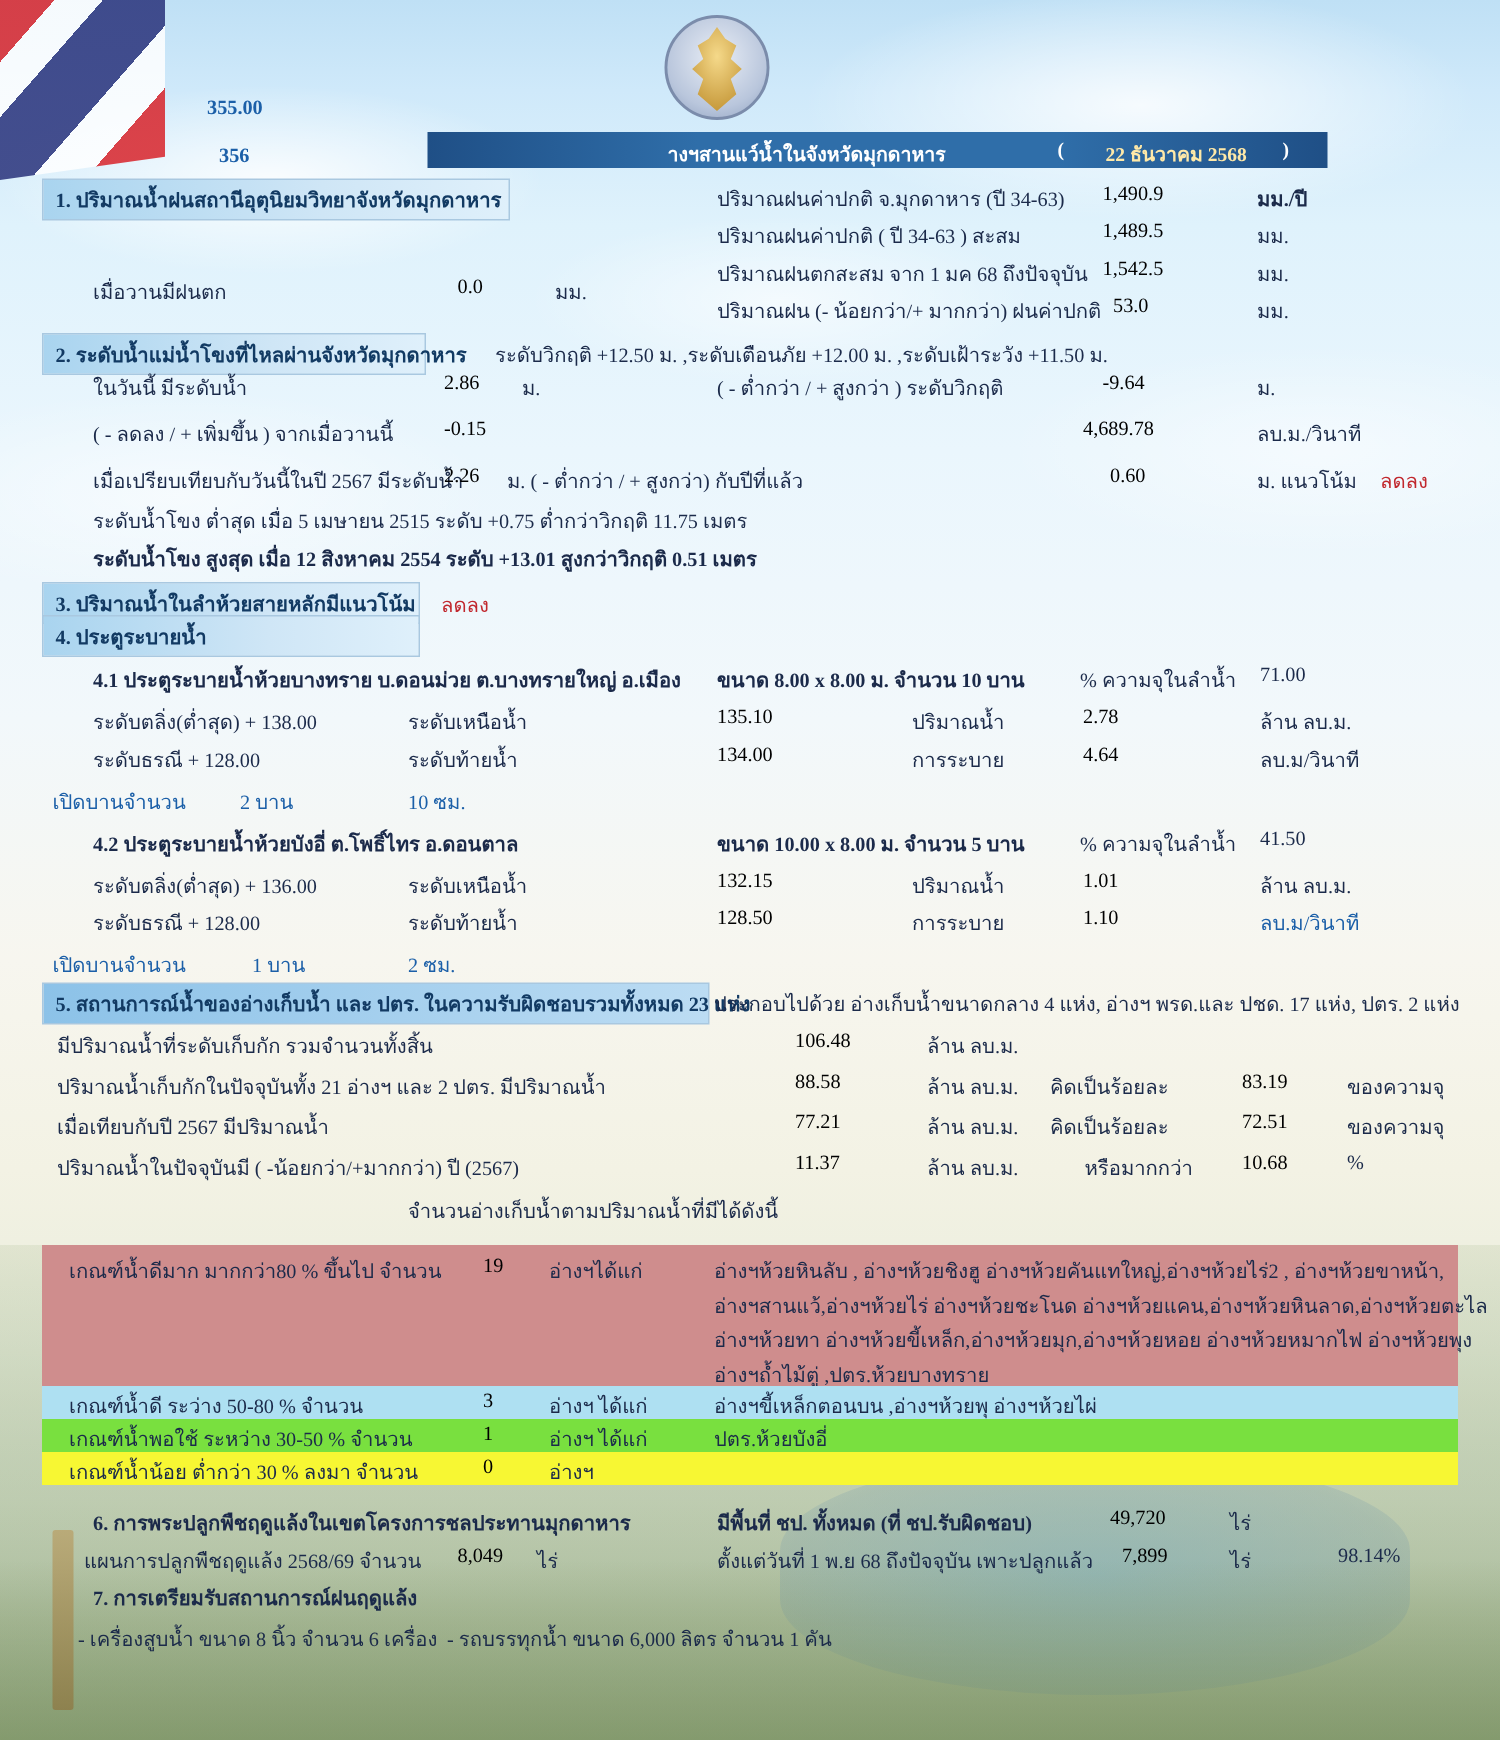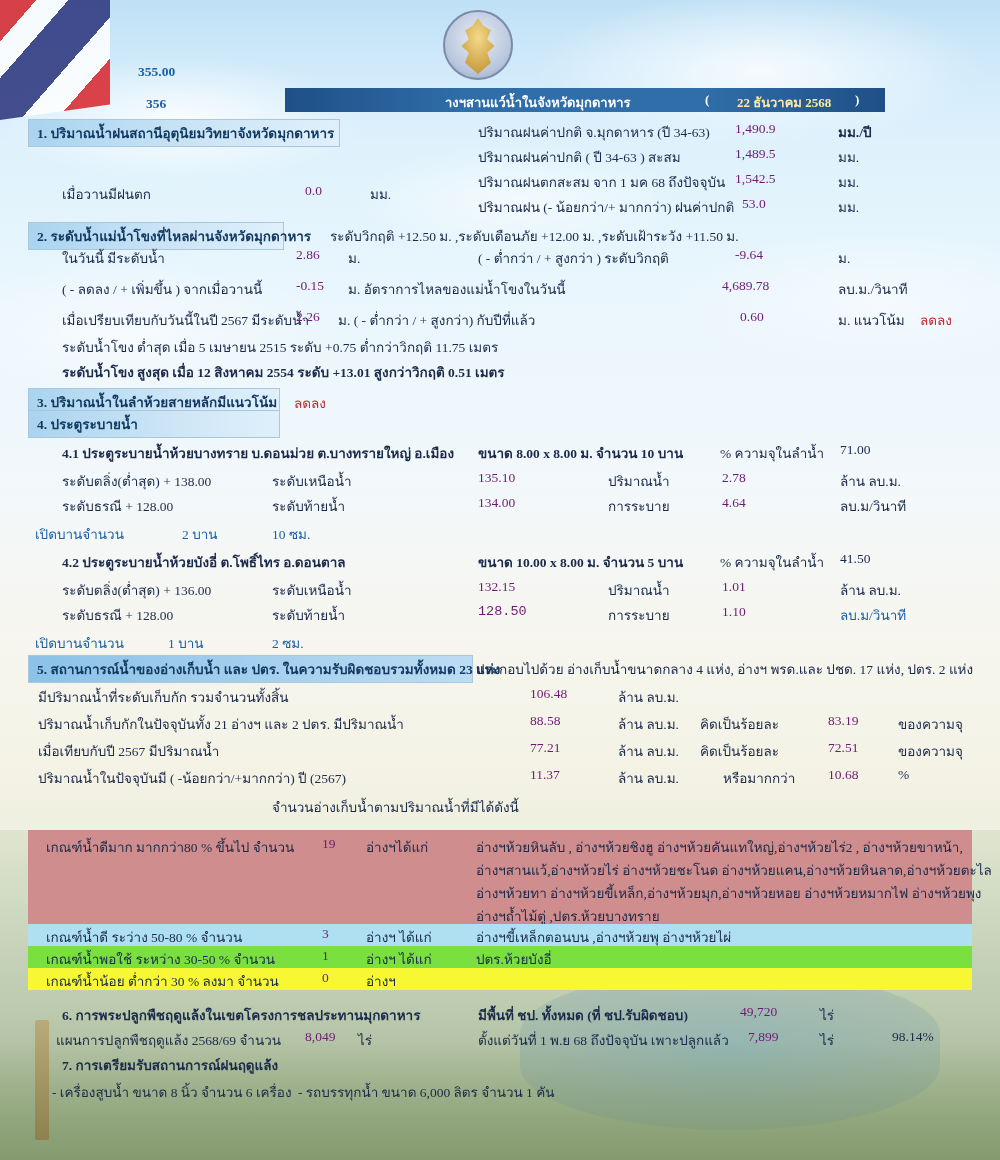--- a/index.html
+++ b/index.html
@@ -50,21 +50,21 @@
   
   .hdr{position:absolute;left:285px;top:88px;width:600px;height:24px;
      background:linear-gradient(to right,#1f4f86,#2f6ea9 30%,#2f6ea9 70%,#1f4f86);
      color:#fff;font-weight:bold;font-size:13px;}
   .hdr .t{position:absolute;left:160px;top:4px;}
 
   
   .t{position:absolute;white-space:nowrap;}
   .b{font-weight:bold;}
   .blue{color:#1b5fa8;}
-  .val{color:#701a75;}
+  .val{color:#000000;}
   .red{color:#c1272d;}
 
   .banner{position:absolute;background:linear-gradient(to right,#a9d4ef,#cfe6f6 60%,#dff0fb);
      color:#123a63;font-weight:bold;padding:2px 8px;white-space:nowrap;
      border:1px solid #a9c8e0;box-sizing:border-box;}
   .banner.solid{background:linear-gradient(to right,#8cc2e8,#bcdcf3);}
 
   
   .qrow{position:absolute;left:28px;width:944px;box-sizing:border-box;}
   .q1{top:830px;height:112px;background:#cf8d8d;}
@@ -126,21 +126,20 @@
 
   <div class="t" style="left:62px;top:247px;">ในวันนี้ มีระดับน้ำ</div>
   <div class="t val" style="left:296px;top:247px;">2.86</div>
   <div class="t" style="left:348px;top:247px;">ม.</div>
   <div class="t" style="left:478px;top:247px;">( - ต่ำกว่า / + สูงกว่า ) ระดับวิกฤติ</div>
   <div class="t val" style="left:735px;top:247px;">-9.64</div>
   <div class="t" style="left:838px;top:247px;">ม.</div>
 
   <div class="t" style="left:62px;top:278px;">( - ลดลง / + เพิ่มขึ้น ) จากเมื่อวานนี้</div>
   <div class="t val" style="left:296px;top:278px;">-0.15</div>
-  <div class="t" style="left:348px;top:278px;">ม.  อัตราการไหลของแม่น้ำโขงในวันนี้</div>
   <div class="t val" style="left:722px;top:278px;">4,689.78</div>
   <div class="t" style="left:838px;top:278px;">ลบ.ม./วินาที</div>
 
   <div class="t" style="left:62px;top:309px;">เมื่อเปรียบเทียบกับวันนี้ในปี 2567   มีระดับน้ำ</div>
   <div class="t val" style="left:296px;top:309px;">2.26</div>
   <div class="t" style="left:338px;top:309px;">ม. ( - ต่ำกว่า / + สูงกว่า) กับปีที่แล้ว</div>
   <div class="t val" style="left:740px;top:309px;">0.60</div>
   <div class="t" style="left:838px;top:309px;">ม. แนวโน้ม</div>
   <div class="t red" style="left:920px;top:309px;">ลดลง</div>
 
@@ -164,38 +163,38 @@
   <div class="t" style="left:840px;top:470px;">ล้าน ลบ.ม.</div>
 
   <div class="t" style="left:62px;top:495px;">ระดับธรณี         + 128.00</div>
   <div class="t" style="left:272px;top:495px;">ระดับท้ายน้ำ</div>
   <div class="t val" style="left:478px;top:495px;">134.00</div>
   <div class="t" style="left:608px;top:495px;">การระบาย</div>
   <div class="t val" style="left:722px;top:495px;">4.64</div>
   <div class="t" style="left:840px;top:495px;">ลบ.ม/วินาที</div>
 
   <div class="t blue" style="left:35px;top:523px;">เปิดบานจำนวน</div>
-  <div class="t blue" style="left:182px;top:523px;">2  บาน</div>
+  <div class="t blue" style="left:160px;top:523px;">2  บาน</div>
   <div class="t blue" style="left:272px;top:523px;">10 ซม.</div>
 
   <div class="t b" style="left:62px;top:551px;">4.2 ประตูระบายน้ำห้วยบังอี่    ต.โพธิ์ไทร  อ.ดอนตาล</div>
   <div class="t b" style="left:478px;top:551px;">ขนาด 10.00 x 8.00 ม. จำนวน 5 บาน</div>
   <div class="t" style="left:720px;top:551px;">% ความจุในลำน้ำ</div>
   <div class="t" style="left:840px;top:551px;">41.50</div>
 
   <div class="t" style="left:62px;top:579px;">ระดับตลิ่ง(ต่ำสุด)     + 136.00</div>
   <div class="t" style="left:272px;top:579px;">ระดับเหนือน้ำ</div>
   <div class="t val" style="left:478px;top:579px;">132.15</div>
   <div class="t" style="left:608px;top:579px;">ปริมาณน้ำ</div>
   <div class="t val" style="left:722px;top:579px;">1.01</div>
   <div class="t" style="left:840px;top:579px;">ล้าน ลบ.ม.</div>
 
   <div class="t" style="left:62px;top:604px;">ระดับธรณี         + 128.00</div>
   <div class="t" style="left:272px;top:604px;">ระดับท้ายน้ำ</div>
-  <div class="t val" style="left:478px;top:604px;font-family:Liberation Mono, monospace;">128.50</div>
+  <div class="t val" style="left:478px;top:604px;">128.50</div>
   <div class="t" style="left:608px;top:604px;">การระบาย</div>
   <div class="t val" style="left:722px;top:604px;">1.10</div>
   <div class="t blue" style="left:840px;top:604px;">ลบ.ม/วินาที</div>
 
   <div class="t blue" style="left:35px;top:632px;">เปิดบานจำนวน</div>
   <div class="t blue" style="left:168px;top:632px;">1 บาน</div>
   <div class="t blue" style="left:272px;top:632px;">2 ซม.</div>
 
   <div class="banner solid" style="left:28px;top:655px;width:445px;">5. สถานการณ์น้ำของอ่างเก็บน้ำ และ ปตร. ในความรับผิดชอบรวมทั้งหมด 23 แห่ง</div>
   <div class="t" style="left:476px;top:658px;">ประกอบไปด้วย อ่างเก็บน้ำขนาดกลาง 4 แห่ง, อ่างฯ พรด.และ ปชด. 17 แห่ง, ปตร. 2 แห่ง</div>

